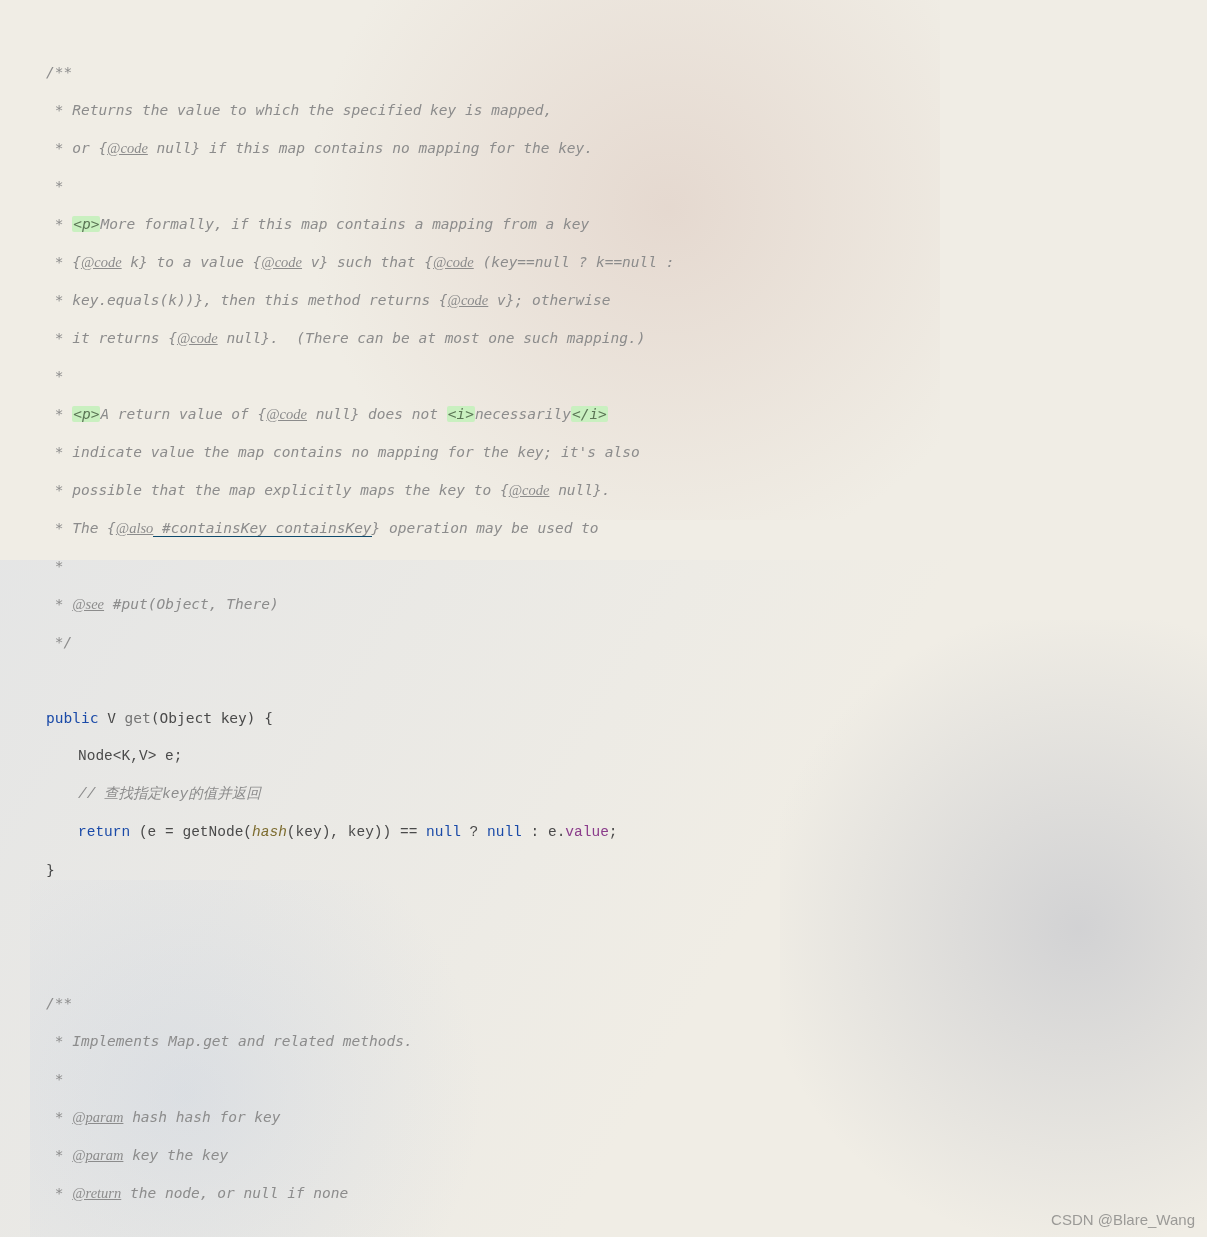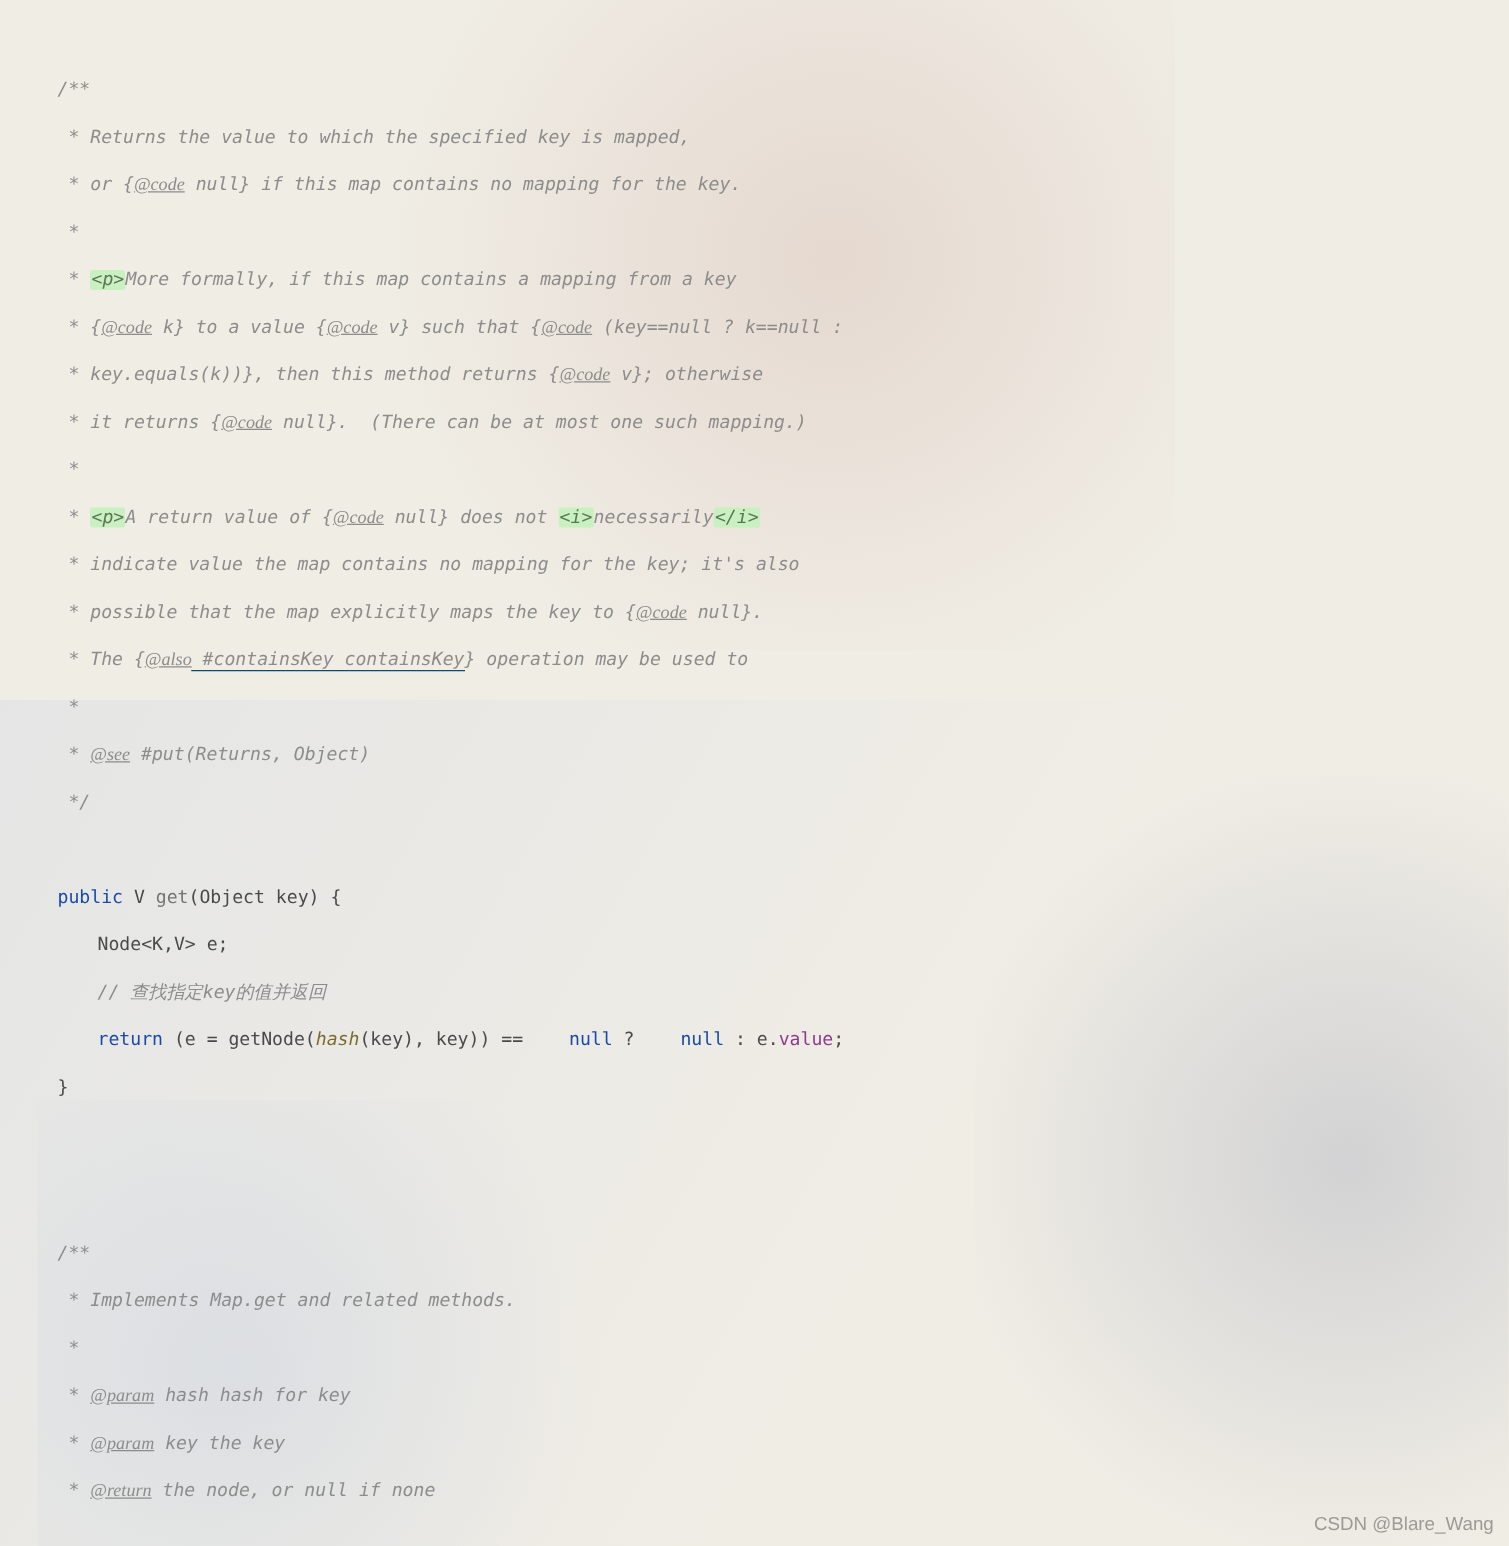--- a/index.html
+++ b/index.html
@@ -27,28 +27,28 @@
   .code-wrap {
     position: absolute;
     top: 6px;
     left: 14px;
     right: 0;
     white-space: pre;
   }
 
   .ln { display: block; height: 19px; }
   .ind1 { padding-left: 32px; }  
-  .ind2 { padding-left: 64px; }
+  .ind2 { padding-left: 64px; font-family: Liberation Mono, monospace; }
 
   .c-comment    { color: #8c8c8c; font-style: italic; }
   .c-doclink    { color: #8c8c8c; font-style: italic; text-decoration: underline; text-decoration-color: #8c8c8c; font-family: Liberation Serif, serif; }
   .c-doctag     { background: #c9f0c0; color: #5b7555; padding: 0 1px; border-radius: 2px; font-style: italic; }
   .c-keyword    { color: #1a4aa8; }
   .c-type       { color: #4a4a4a; }
-  .c-null       { color: #1a4aa8; margin-left: 28px; }
+  .c-null       { color: #1a4aa8; }
   .c-ident      { color: #757575; }
   .c-field      { color: #8b3c8b; }
   .c-method     { color: #7c6b2e; font-style: italic; }
   .c-plain      { color: #4a4a4a; }
   .c-u          { border-bottom: 1px solid #0c4a6e; }
 
   .watermark {
     position: absolute;
     right: 12px;
     bottom: 8px;
@@ -77,21 +77,21 @@
 <span class="ln ind1"><span class="c-comment"> * </span><span class="c-doctag">&lt;p&gt;</span><span class="c-comment">More formally, if this map contains a mapping from a key</span></span>
 <span class="ln ind1"><span class="c-comment"> * {</span><span class="c-doclink">@code</span><span class="c-comment"> k} to a value {</span><span class="c-doclink">@code</span><span class="c-comment"> v} such that {</span><span class="c-doclink">@code</span><span class="c-comment"> (key==null ? k==null :</span></span>
 <span class="ln ind1"><span class="c-comment"> * key.equals(k))}, then this method returns {</span><span class="c-doclink">@code</span><span class="c-comment"> v}; otherwise</span></span>
 <span class="ln ind1"><span class="c-comment"> * it returns {</span><span class="c-doclink">@code</span><span class="c-comment"> null}.  (There can be at most one such mapping.)</span></span>
 <span class="ln ind1 c-comment"> *</span>
 <span class="ln ind1"><span class="c-comment"> * </span><span class="c-doctag">&lt;p&gt;</span><span class="c-comment">A return value of {</span><span class="c-doclink">@code</span><span class="c-comment"> null} does not </span><span class="c-doctag">&lt;i&gt;</span><span class="c-comment">necessarily</span><span class="c-doctag">&lt;/i&gt;</span></span>
 <span class="ln ind1 c-comment"> * indicate value the map contains no mapping for the key; it's also</span>
 <span class="ln ind1"><span class="c-comment"> * possible that the map explicitly maps the key to {</span><span class="c-doclink">@code</span><span class="c-comment"> null}.</span></span>
 <span class="ln ind1"><span class="c-comment"> * The {</span><span class="c-doclink">@also</span><span class="c-comment c-u"> #containsKey containsKey</span><span class="c-comment">} operation may be used to</span></span>
 <span class="ln ind1 c-comment"> *</span>
-<span class="ln ind1"><span class="c-comment"> * </span><span class="c-doclink">@see</span><span class="c-comment"> #put(Returns, Object)</span></span>
+<span class="ln ind1"><span class="c-comment"> * </span><span class="c-doclink">@see</span><span class="c-comment"> #put(Object, There)</span></span>
 <span class="ln ind1 c-comment"> */</span>
 
 
 <span class="ln ind1"><span class="c-keyword">public</span><span class="c-plain"> </span><span class="c-type">V</span><span class="c-plain"> </span><span class="c-ident">get</span><span class="c-plain">(</span><span class="c-plain">Object </span><span class="c-plain">key</span><span class="c-plain">) {</span></span>
 <span class="ln ind2"><span class="c-plain">Node&lt;</span><span class="c-type">K</span><span class="c-plain">,</span><span class="c-type">V</span><span class="c-plain">&gt; e;</span></span>
 <span class="ln ind2 c-comment">// 查找指定key的值并返回</span>
 <span class="ln ind2"><span class="c-keyword">return</span><span class="c-plain"> (e = getNode(</span><span class="c-method">hash</span><span class="c-plain">(key), key)) == </span><span class="c-null">null</span><span class="c-plain"> ? </span><span class="c-null">null</span><span class="c-plain"> : e.</span><span class="c-field">value</span><span class="c-plain">;</span></span>
 <span class="ln ind1 c-plain">}</span>
 
 <span class="ln"> </span>

